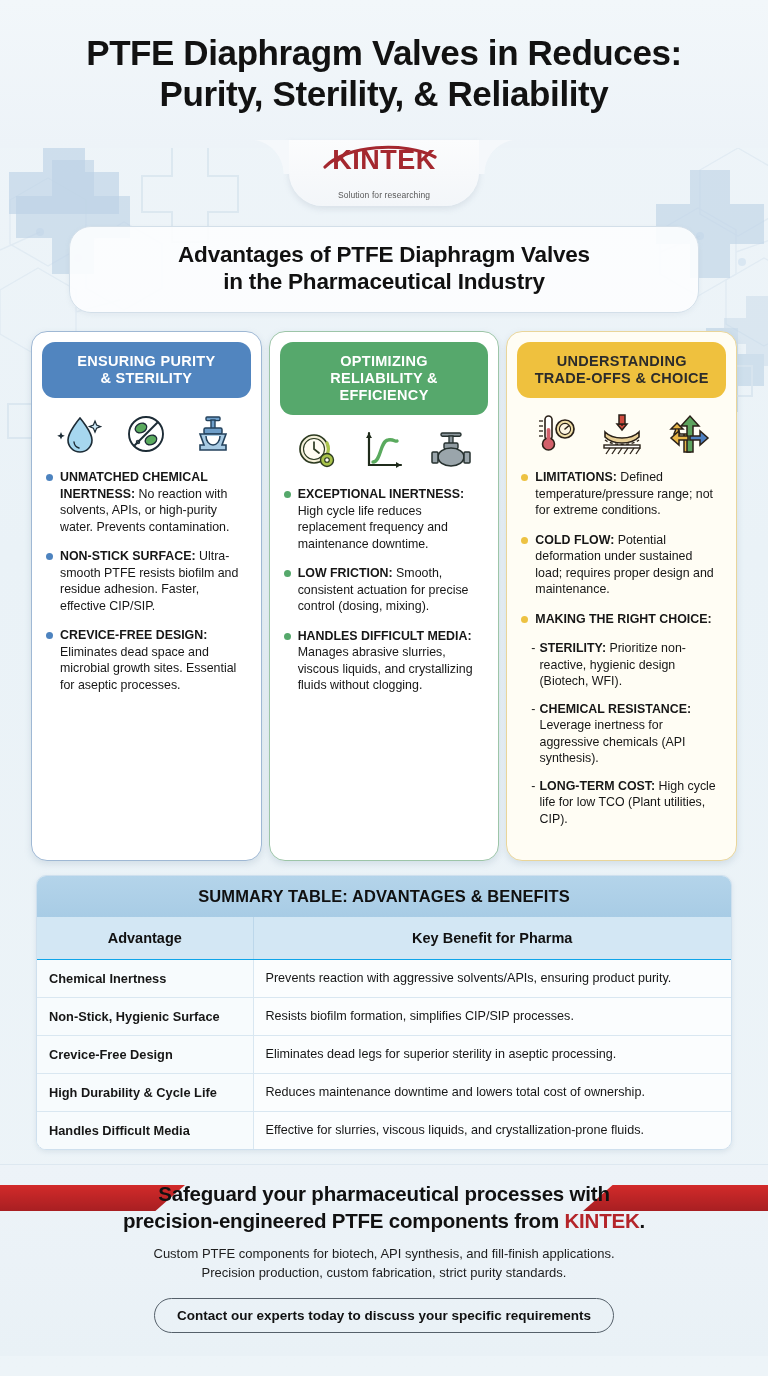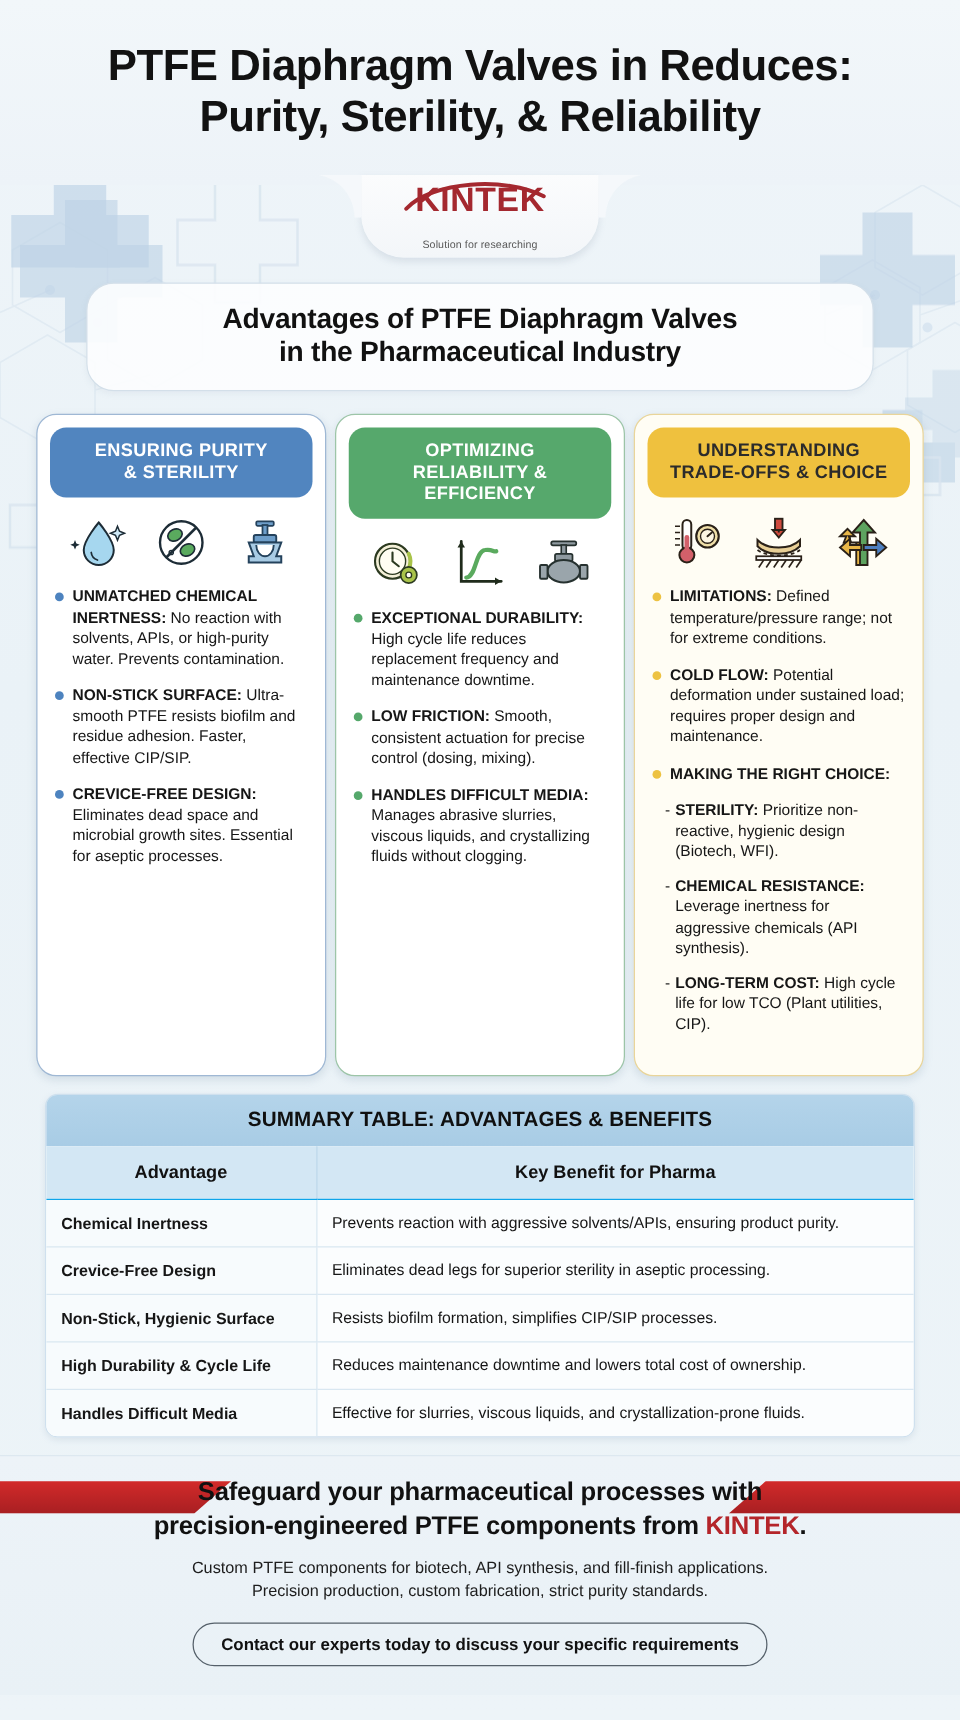--- a/index.html
+++ b/index.html
@@ -73,21 +73,21 @@
     box-shadow: 0 2px 5px rgba(140,160,180,.10);
   }
   .section-title h2 {
     font-size: 22.5px; font-weight: 700; line-height: 1.22; color: #111; letter-spacing: -0.2px;
   }
 
   
   .cards {
     position: relative; z-index: 2;
     display: flex; gap: 7px; justify-content: center;
-    margin: 18px auto 0; width: 766px;
+    margin: 18px auto 0; width: 706px;
     align-items: flex-start;
   }
   .card {
     width: 232px;
     background: #fff;
     border-radius: 16px;
     padding: 10px 10px 16px;
     box-shadow: 0 3px 7px rgba(120,145,170,.22);
   }
   .card.blue   { border: 1.5px solid #9fb8d4; min-height: 530px; }
@@ -347,21 +347,21 @@
           <rect x="21" y="7" width="4" height="8" fill="#8f9aa0" stroke="#26312f" stroke-width="1.3"></rect>
           <rect x="16" y="14" width="14" height="6" rx="1.4" fill="#8f9aa0" stroke="#26312f" stroke-width="1.4"></rect>
           <ellipse cx="23" cy="28" rx="13" ry="9" fill="#9aa5ab" stroke="#26312f" stroke-width="1.7"></ellipse>
           <rect x="4" y="23" width="6" height="11" rx="1" fill="#9aa5ab" stroke="#26312f" stroke-width="1.5"></rect>
           <rect x="36" y="23" width="6" height="11" rx="1" fill="#9aa5ab" stroke="#26312f" stroke-width="1.5"></rect>
         </svg>
       </div>
       <div class="bullets">
         <div class="bullet">
           <span class="dot"></span>
-          <span><b>EXCEPTIONAL DURABILITY:</b><span> High cycle life reduces replacement frequency and maintenance downtime.</span></span>
+          <span><b>EXCEPTIONAL INERTNESS:</b><span> High cycle life reduces replacement frequency and maintenance downtime.</span></span>
         </div>
         <div class="bullet">
           <span class="dot"></span>
           <span><b>LOW FRICTION:</b><span> Smooth, consistent actuation for precise control (dosing, mixing).</span></span>
         </div>
         <div class="bullet">
           <span class="dot"></span>
           <span><b>HANDLES DIFFICULT MEDIA:</b><span> Manages abrasive slurries, viscous liquids, and crystallizing fluids without clogging.</span></span>
         </div>
       </div>
@@ -445,26 +445,26 @@
           <th>Advantage</th>
           <th>Key Benefit for Pharma</th>
         </tr>
       </thead>
       <tbody>
         <tr>
           <td class="adv">Chemical Inertness</td>
           <td>Prevents reaction with aggressive solvents/APIs, ensuring product purity.</td>
         </tr>
         <tr>
+          <td class="adv">Non-Stick, Hygienic Surface</td>
+          <td>Resists biofilm formation, simplifies CIP/SIP processes.</td>
+        </tr>
+        <tr>
           <td class="adv">Crevice-Free Design</td>
           <td>Eliminates dead legs for superior sterility in aseptic processing.</td>
-        </tr>
-        <tr>
-          <td class="adv">Non-Stick, Hygienic Surface</td>
-          <td>Resists biofilm formation, simplifies CIP/SIP processes.</td>
         </tr>
         <tr>
           <td class="adv">High Durability &amp; Cycle Life</td>
           <td>Reduces maintenance downtime and lowers total cost of ownership.</td>
         </tr>
         <tr>
           <td class="adv">Handles Difficult Media</td>
           <td>Effective for slurries, viscous liquids, and crystallization-prone fluids.</td>
         </tr>
       </tbody>

